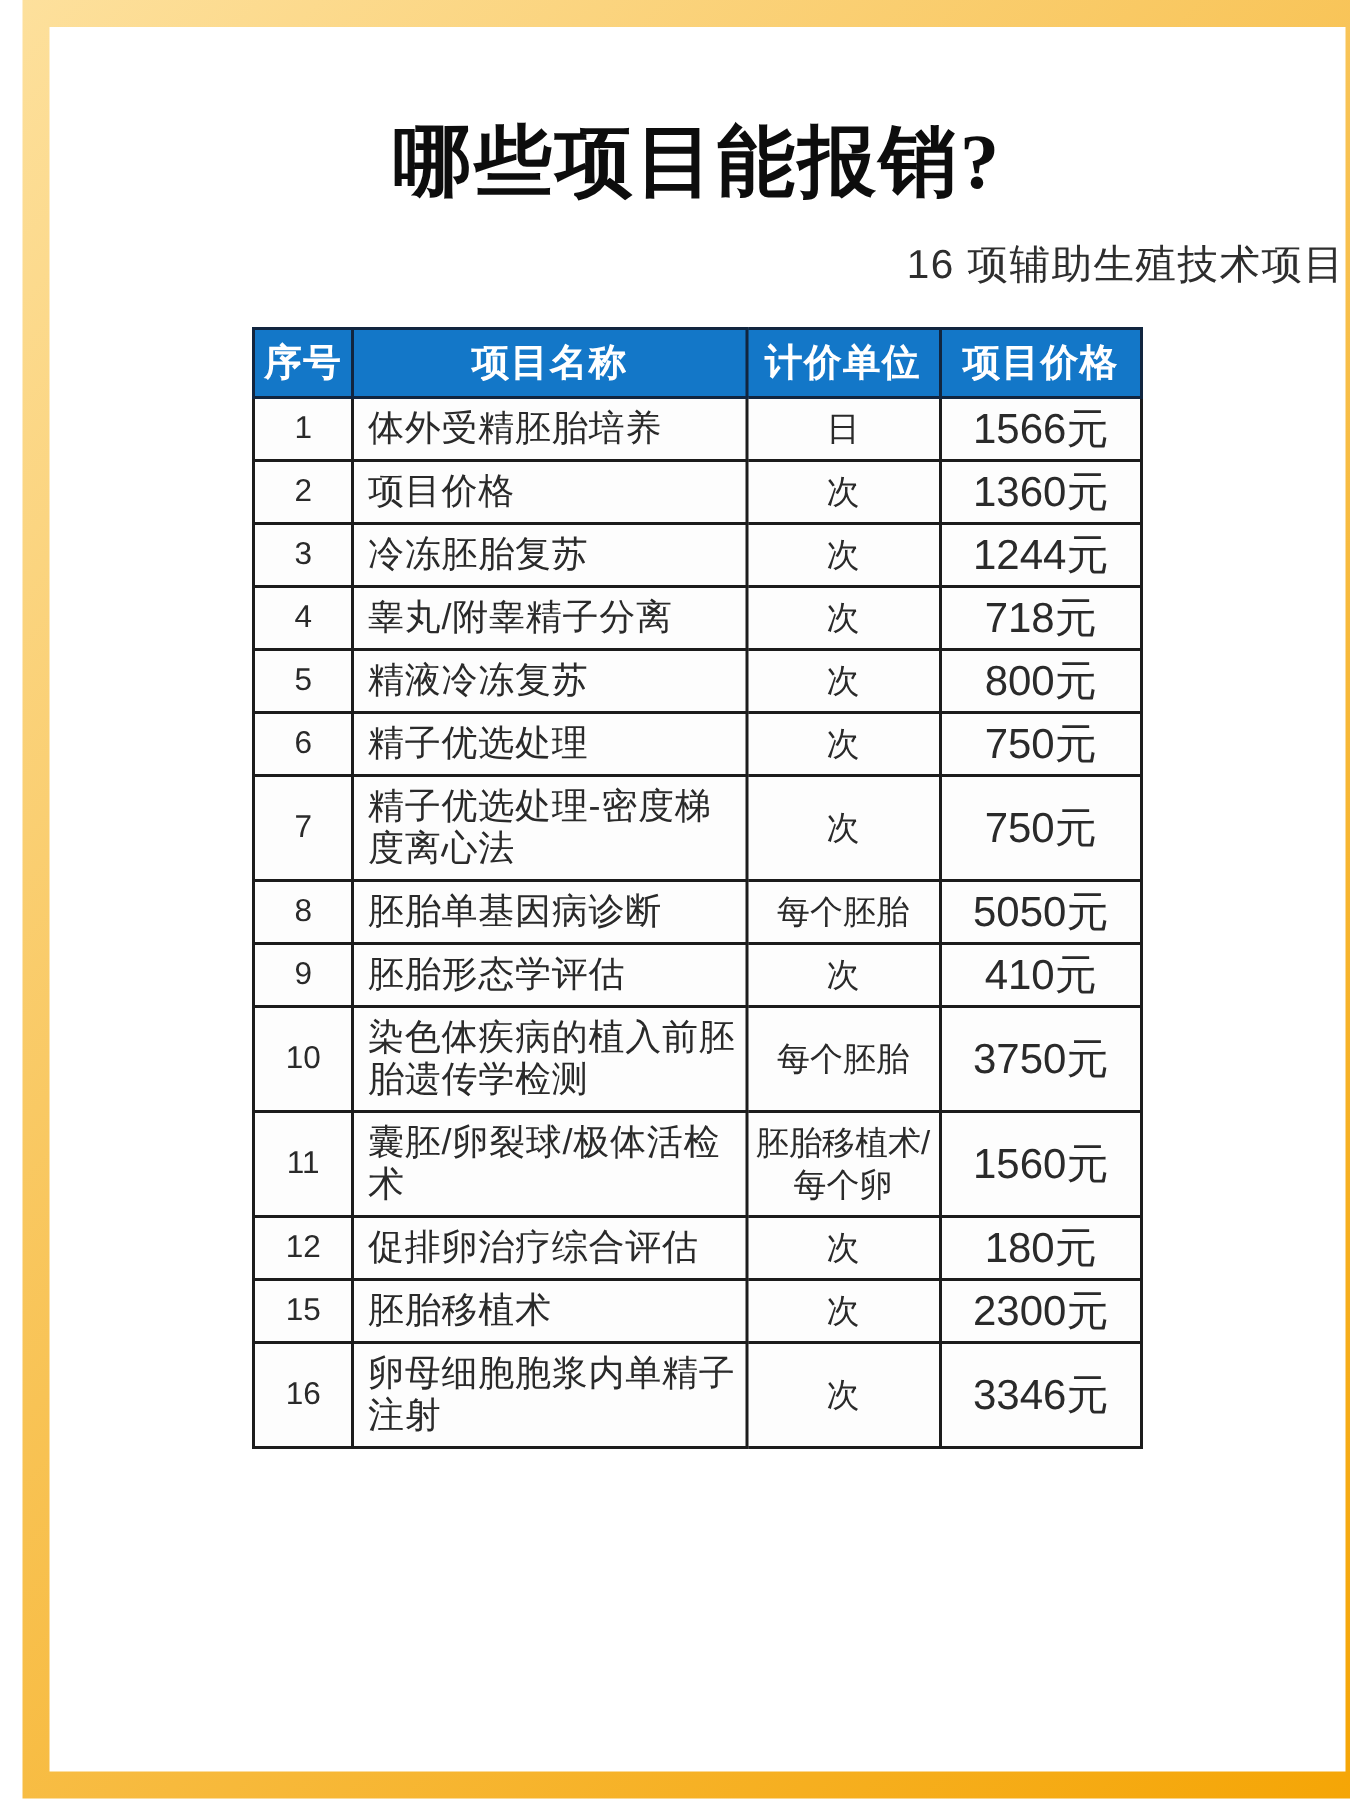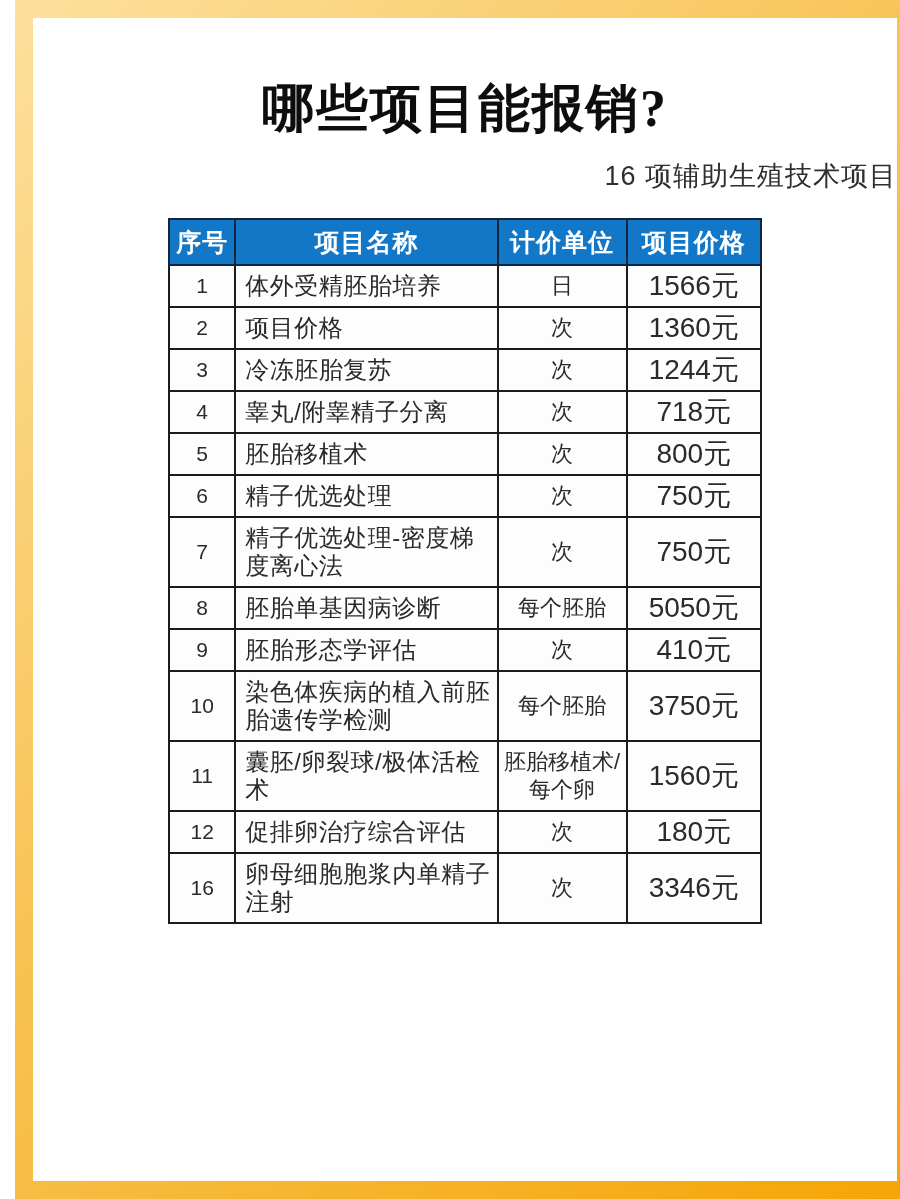--- a/index.html
+++ b/index.html
@@ -139,21 +139,21 @@
             <td class="col-price">1244元</td>
           </tr>
           <tr>
             <td class="col-no">4</td>
             <td class="col-name">睾丸/附睾精子分离</td>
             <td class="col-unit">次</td>
             <td class="col-price">718元</td>
           </tr>
           <tr>
             <td class="col-no">5</td>
-            <td class="col-name">胚胎移植术</td>
+            <td class="col-name">精液冷冻复苏</td>
             <td class="col-unit">次</td>
             <td class="col-price">800元</td>
           </tr>
           <tr>
             <td class="col-no">6</td>
             <td class="col-name">精子优选处理</td>
             <td class="col-unit">次</td>
             <td class="col-price">750元</td>
           </tr>
           <tr>
@@ -186,20 +186,26 @@
             <td class="col-unit">胚胎移植术/每个卵</td>
             <td class="col-price">1560元</td>
           </tr>
           <tr>
             <td class="col-no">12</td>
             <td class="col-name">促排卵治疗综合评估</td>
             <td class="col-unit">次</td>
             <td class="col-price">180元</td>
           </tr>
           <tr>
+            <td class="col-no">15</td>
+            <td class="col-name">胚胎移植术</td>
+            <td class="col-unit">次</td>
+            <td class="col-price">2300元</td>
+          </tr>
+          <tr>
             <td class="col-no">16</td>
             <td class="col-name">卵母细胞胞浆内单精子注射</td>
             <td class="col-unit">次</td>
             <td class="col-price">3346元</td>
           </tr>
         </tbody>
     </table>
 
   </div>
 </div>

